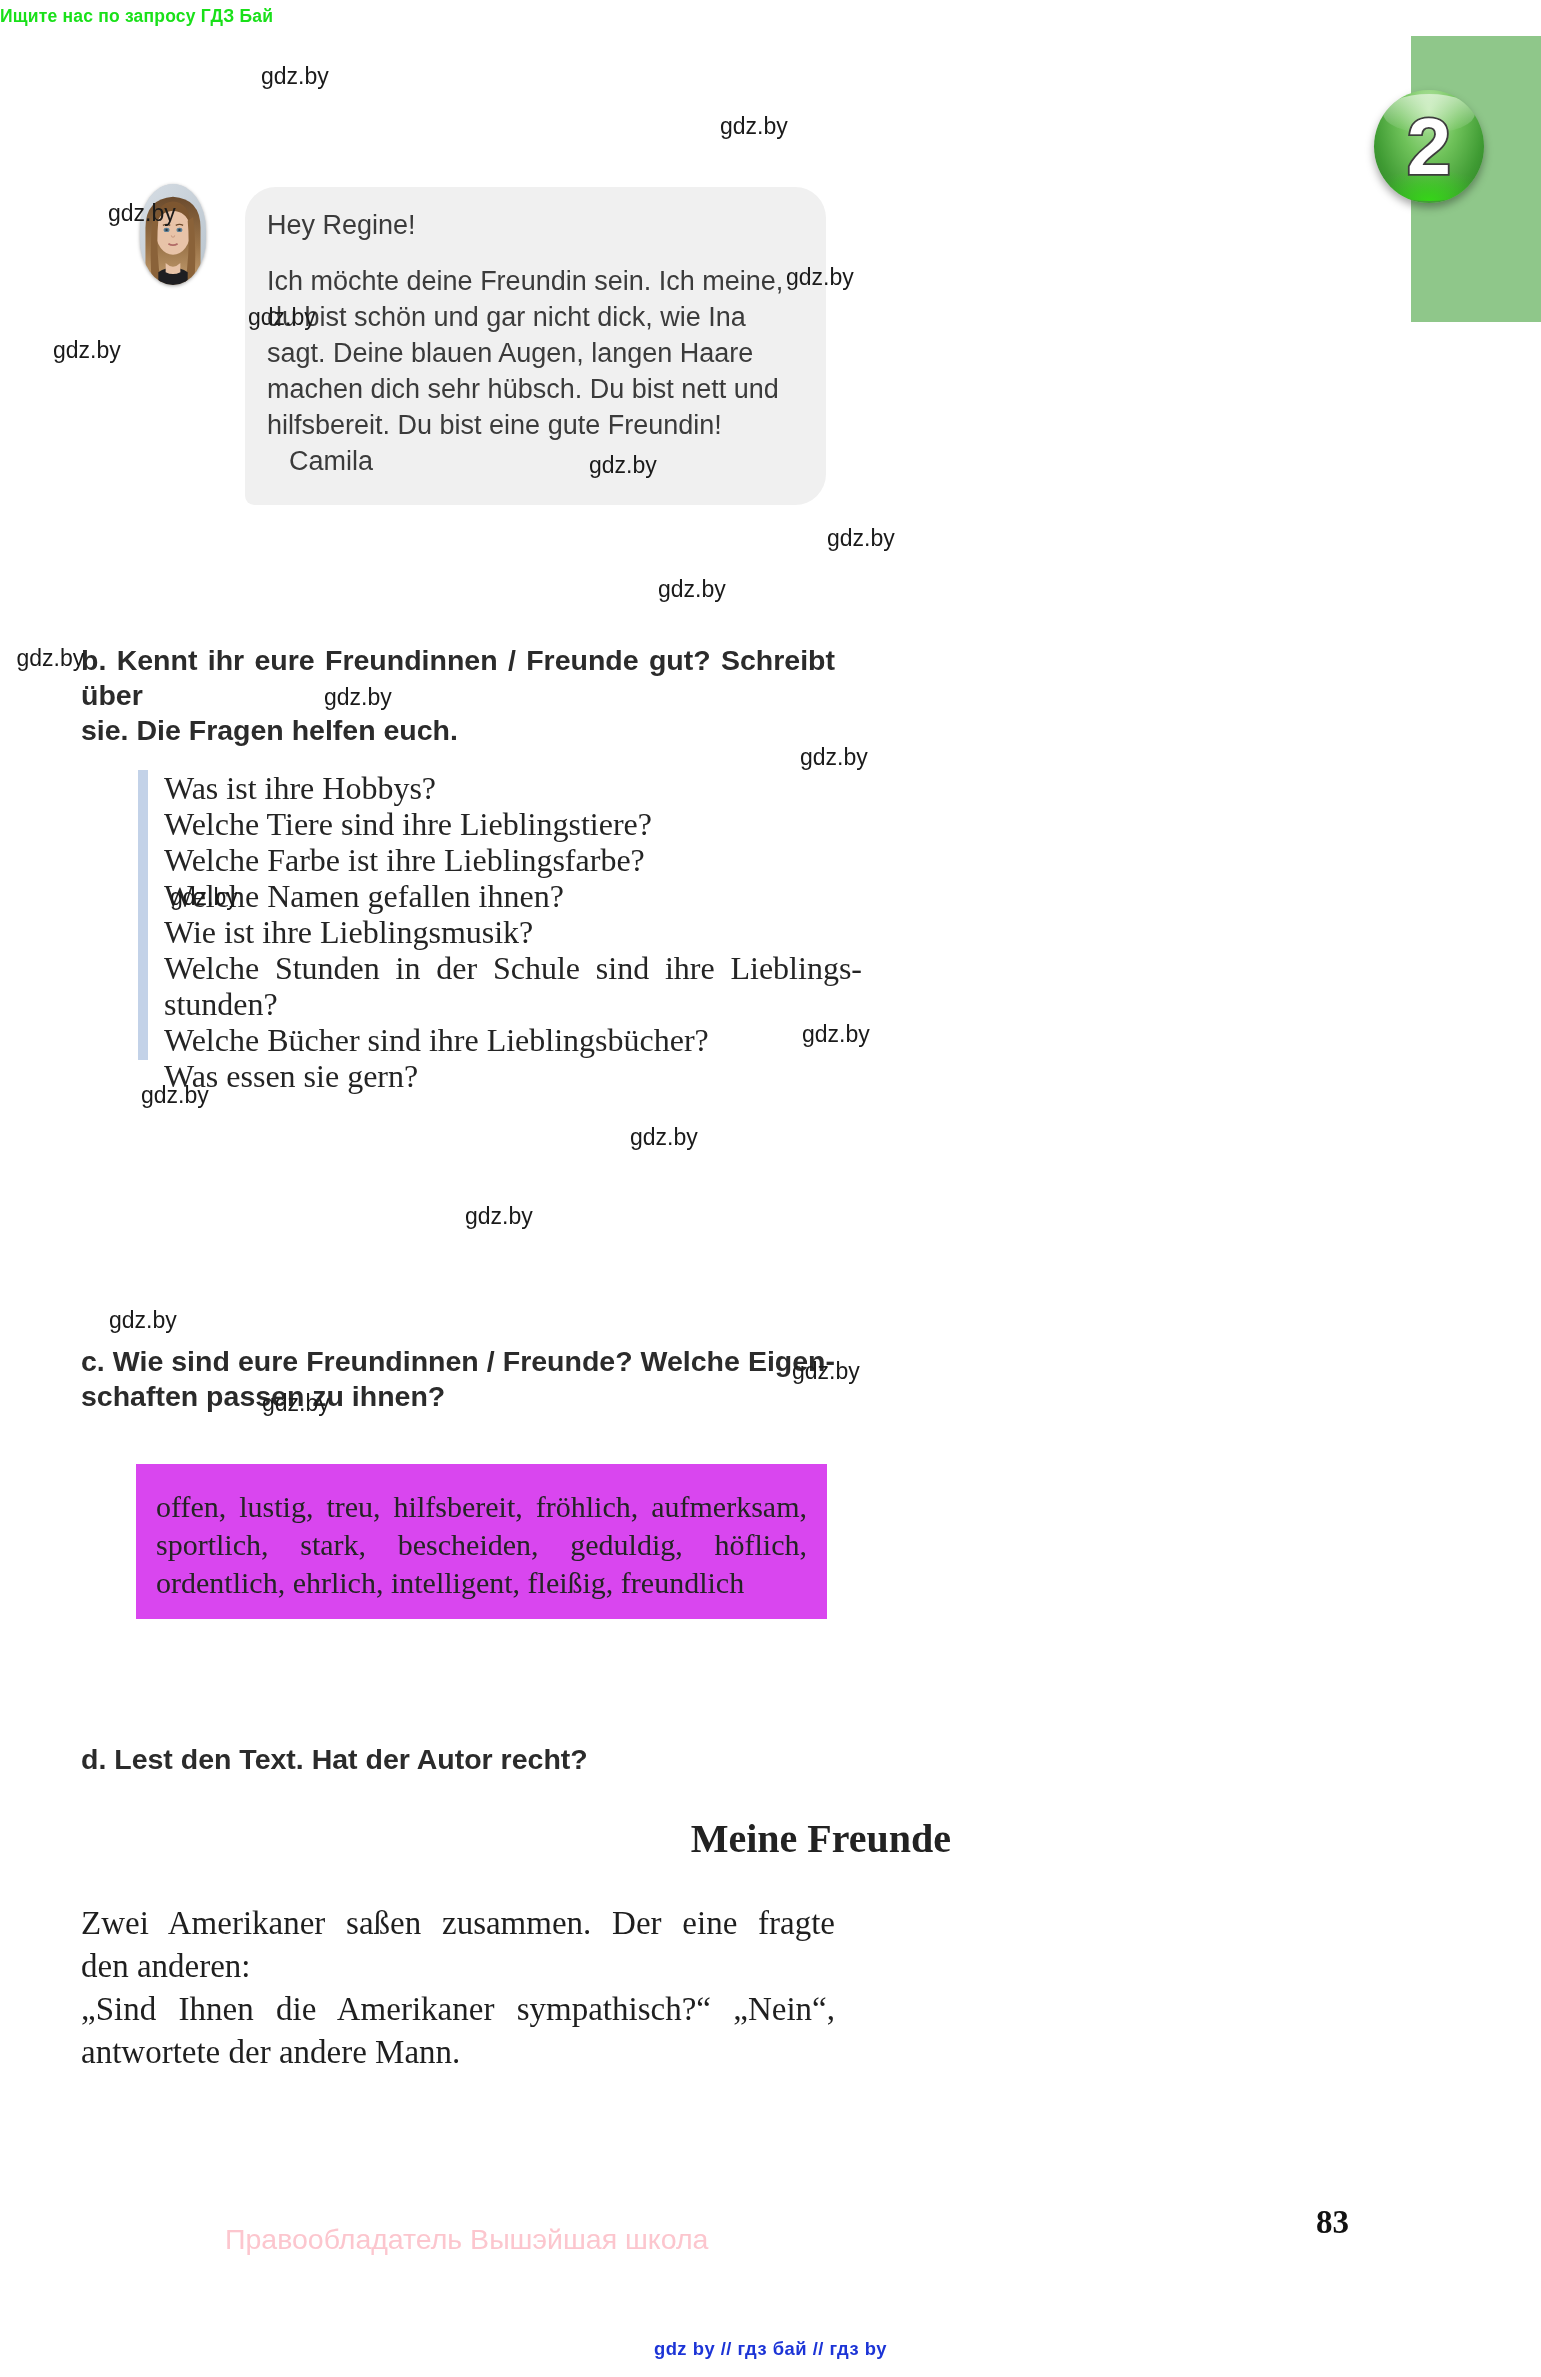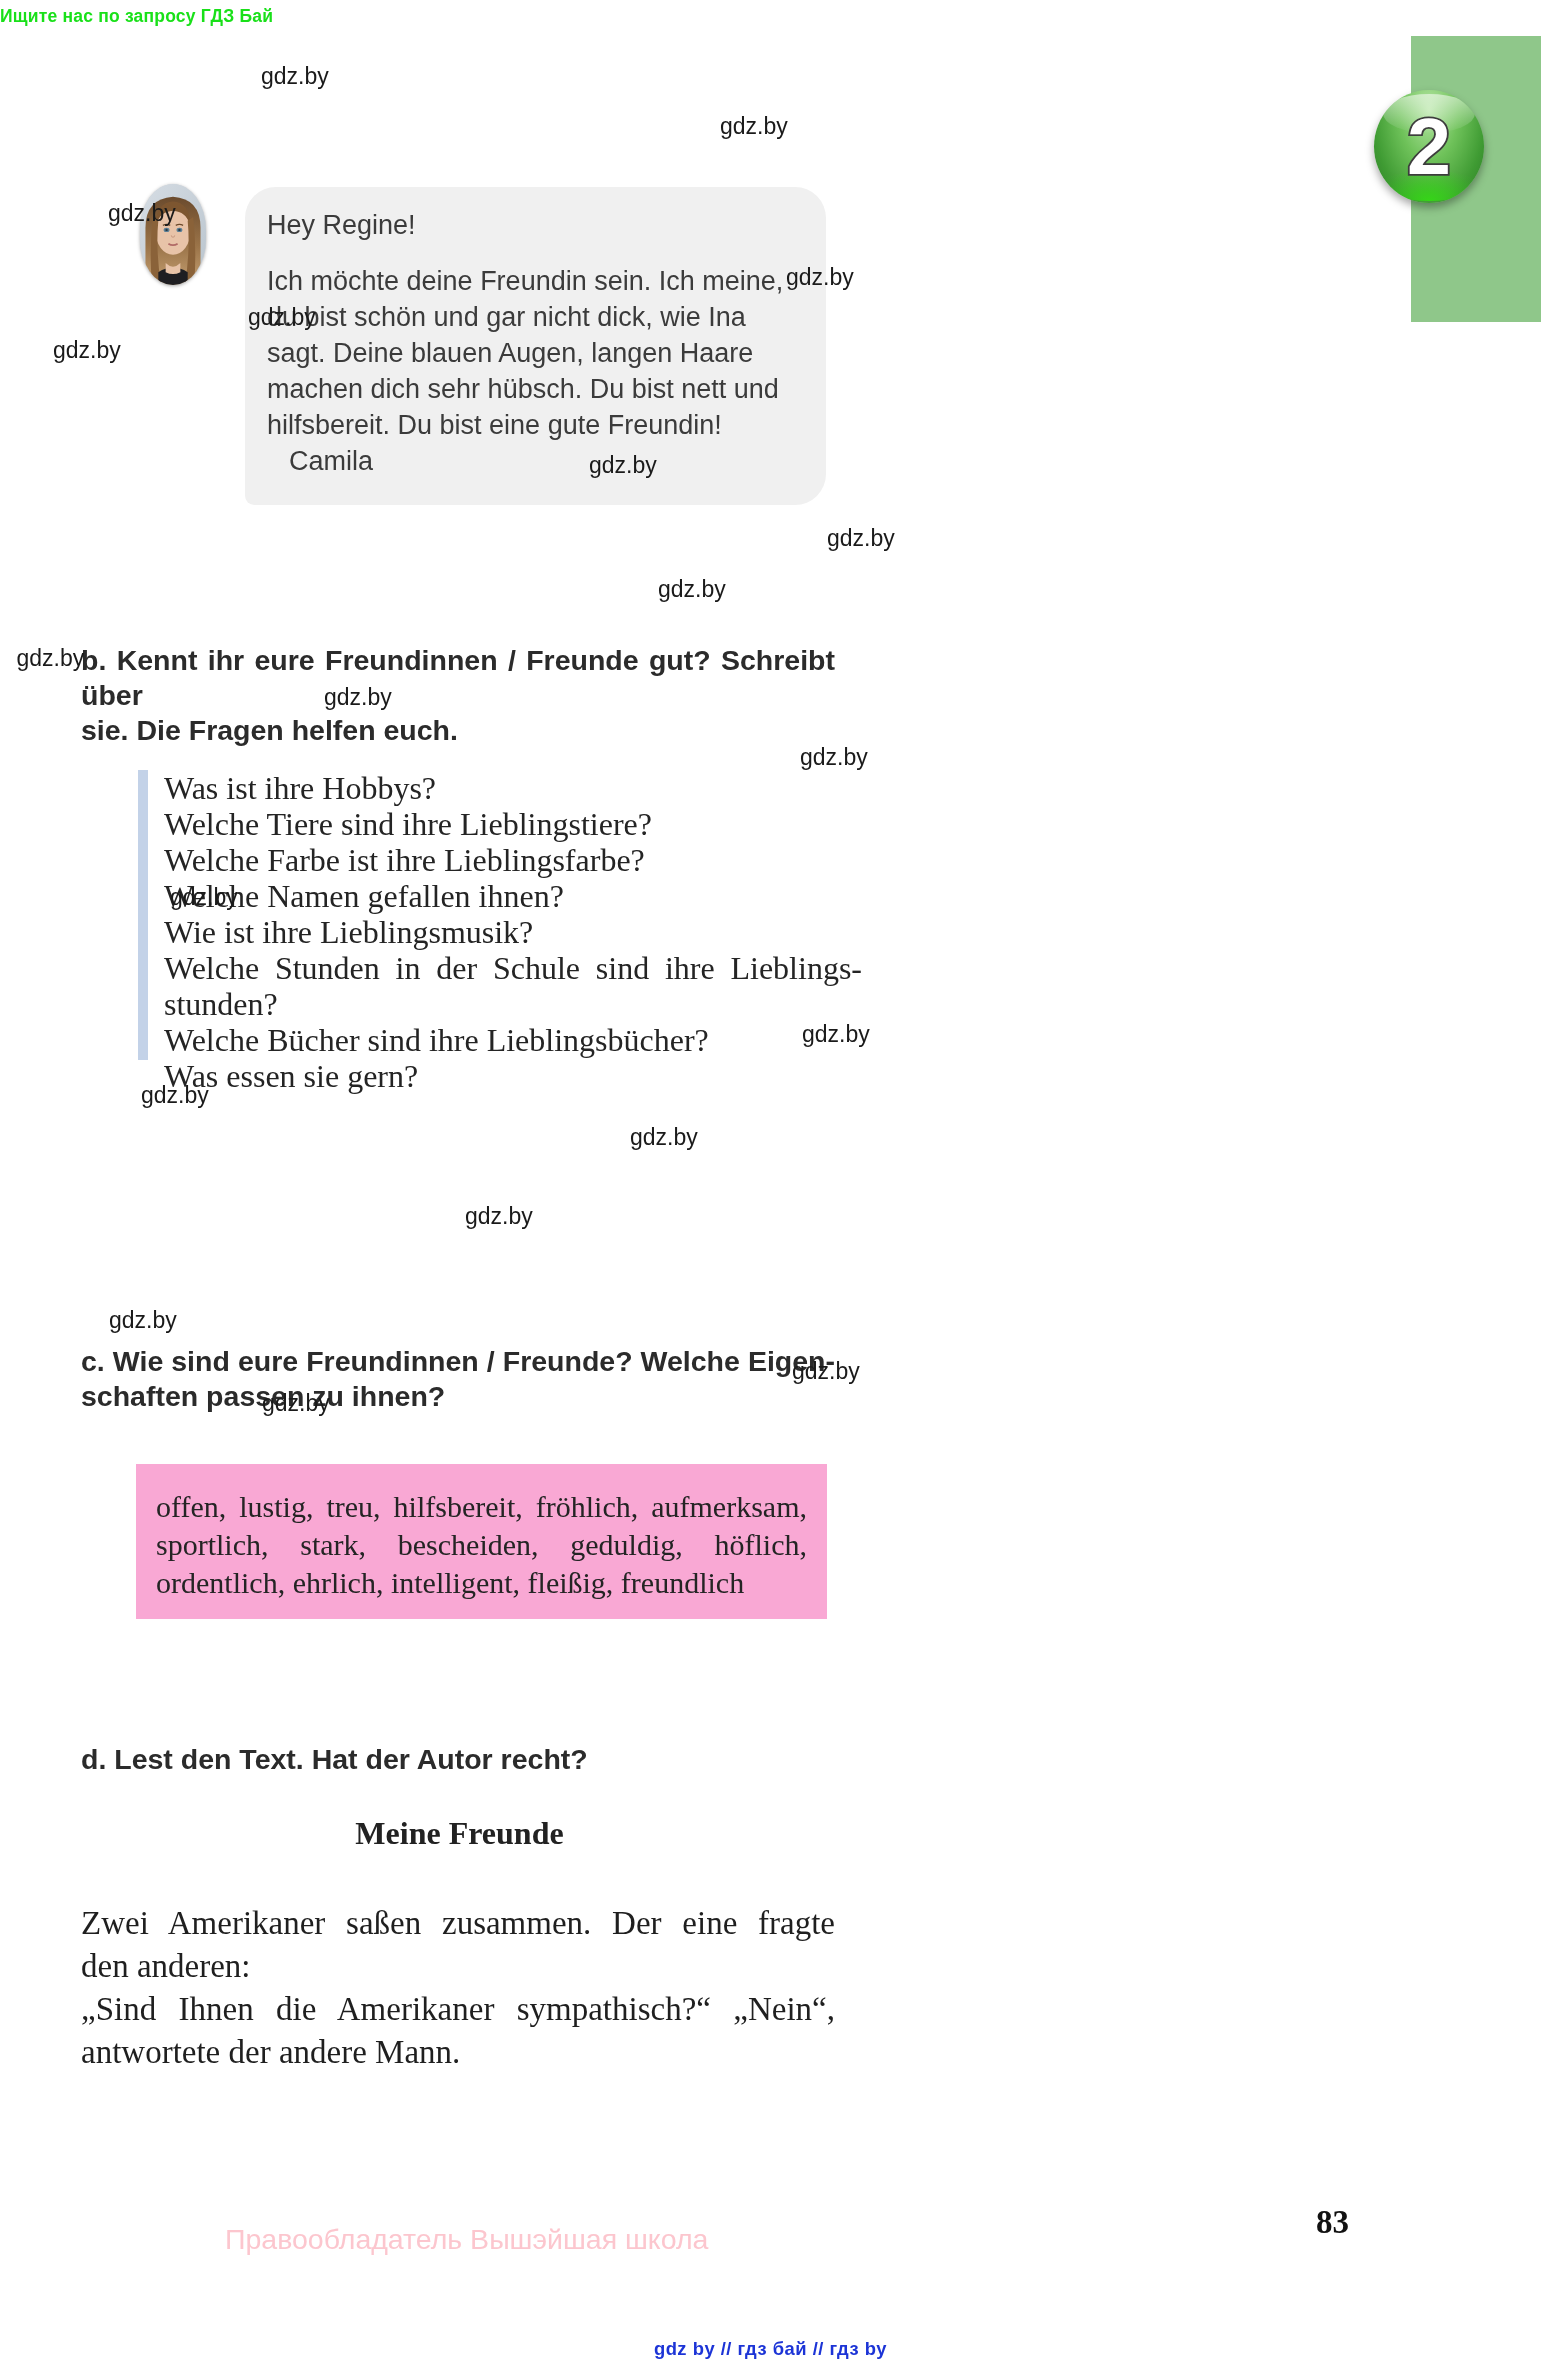--- a/index.html
+++ b/index.html
@@ -177,46 +177,47 @@
     white-space: normal;
     width: 698px;
   }
 
   
   .adjectives-box {
     position: absolute;
     top: 1464px;
     left: 136px;
     width: 691px;
-    background: #f9a8d4;
+    background: #d946ef;
     padding: 24px 20px 16.5px 20px;
     box-sizing: border-box;
   }
   .adj-line {
     font-family: "Liberation Serif", serif;
     font-size: 30px;
     line-height: 38px;
     color: #242424;
     text-align: justify;
     text-align-last: justify;
     white-space: normal;
   }
   .adj-line.last { text-align-last: justify; }
 
   
   .text-title {
     position: absolute;
     top: 1815px;
     left: 0;
     width: 919px;
-    text-align: center;
-    font-family: "Liberation Serif", serif;
-    font-size: 32px;
+    text-align: right;
+    font-family: "Liberation Serif", serif;
+    font-size: 40px;
     font-weight: 700;
     color: #222222;
+    padding-left: 32px;
   }
   .joke-block {
     position: absolute;
     top: 1902px;
     left: 81px;
     width: 754px;
   }
   .joke-line {
     font-family: "Liberation Serif", serif;
     font-size: 33px;

